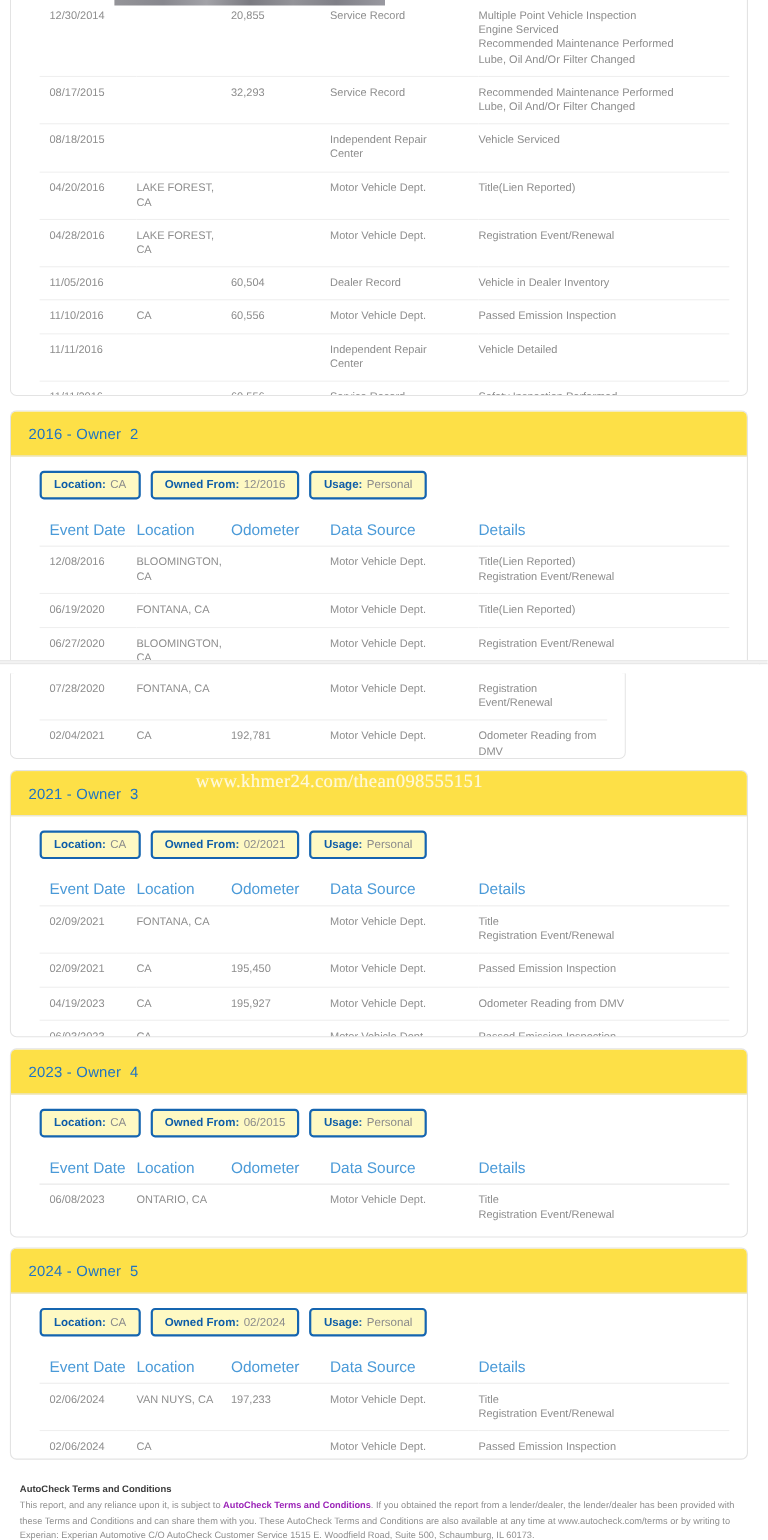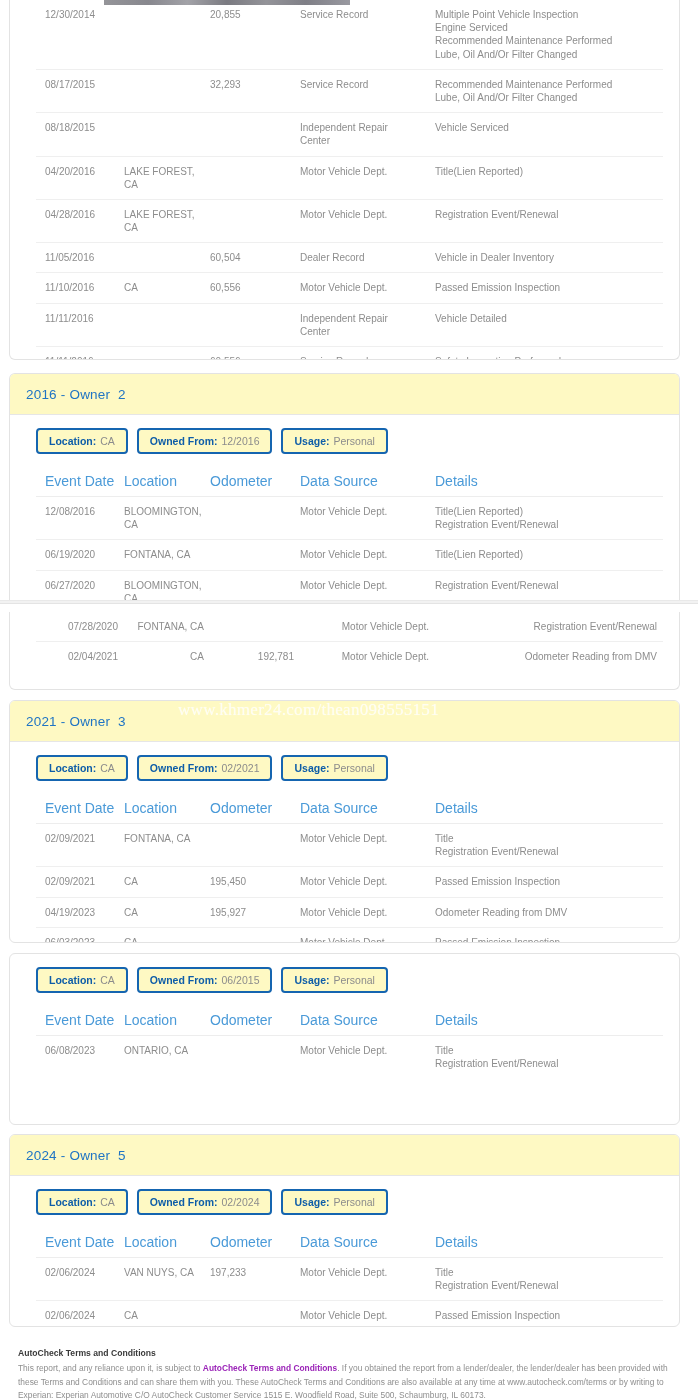--- a/index.html
+++ b/index.html
@@ -67,21 +67,21 @@
     background: #ffffff;
     border: 1px solid #e3e3e3;
     border-radius: 6px;
     overflow: hidden;
   }
   .card.no-top { border-top: none; border-top-left-radius: 0; border-top-right-radius: 0; }
   .card.no-bottom { border-bottom: none; border-bottom-left-radius: 0; border-bottom-right-radius: 0; }
 
   .card-header {
     height: 41px;
-    background: #fef9c3;
+    background: #fde047;
     border-bottom: 1px solid #e6e6e6;
     display: flex;
     align-items: center;
     padding-left: 16px;
   }
   .card-header-title {
     font-size: 13.5px;
     color: #1f74c4;
     letter-spacing: .2px;
     white-space: pre;
@@ -353,21 +353,21 @@
             </tbody>
         </table>
       </div>
     </div>
   </div>
 
   <div class="seam"></div>
 
   <div class="segment" id="segment-b">
 
-    <div class="card no-top" style="left:9px; top:8px; width:671px; height:78px;text-align:right;">
+    <div class="card no-top" style="left:9px; top:8px; width:560px; height:78px;">
       <div class="card-body" style="padding-top:0;">
         <table class="evt">
           <colgroup>
               <col class="c-date">
               <col class="c-loc">
               <col class="c-odo">
               <col class="c-src">
               <col class="c-det">
             </colgroup>
           <tbody>
@@ -455,20 +455,23 @@
                 <td class="odo"></td>
                 <td class="src">Motor Vehicle Dept.</td>
                 <td class="det">Passed Emission Inspection</td>
               </tr>
             </tbody>
         </table>
       </div>
     </div>
 
     <div class="card" style="left:9px; top:349px; width:671px; height:172px;">
+      <div class="card-header">
+        <span class="card-header-title">2023 - Owner  4</span>
+      </div>
       <div class="card-body">
         <div class="pill-row">
             <div class="pill">
               <span class="pill-label">Location:</span>
               <span class="pill-value">CA</span>
             </div>
             <div class="pill">
               <span class="pill-label">Owned From:</span>
               <span class="pill-value">06/2015</span>
             </div>

